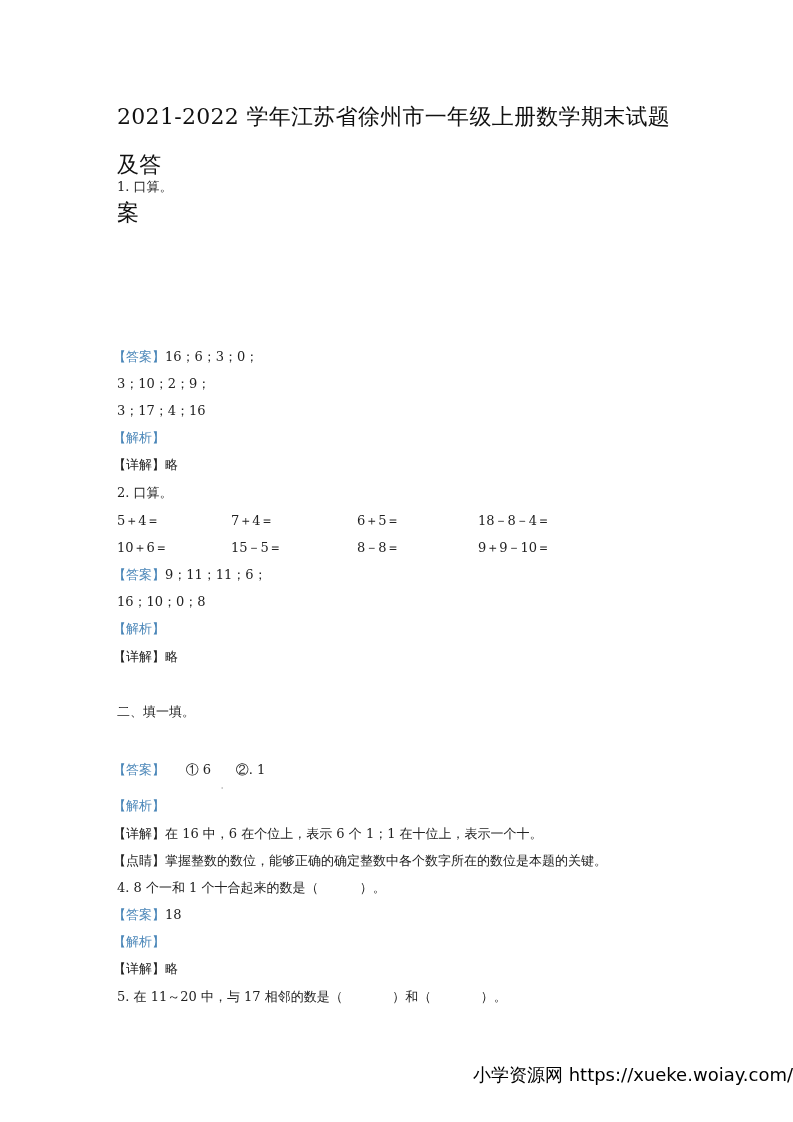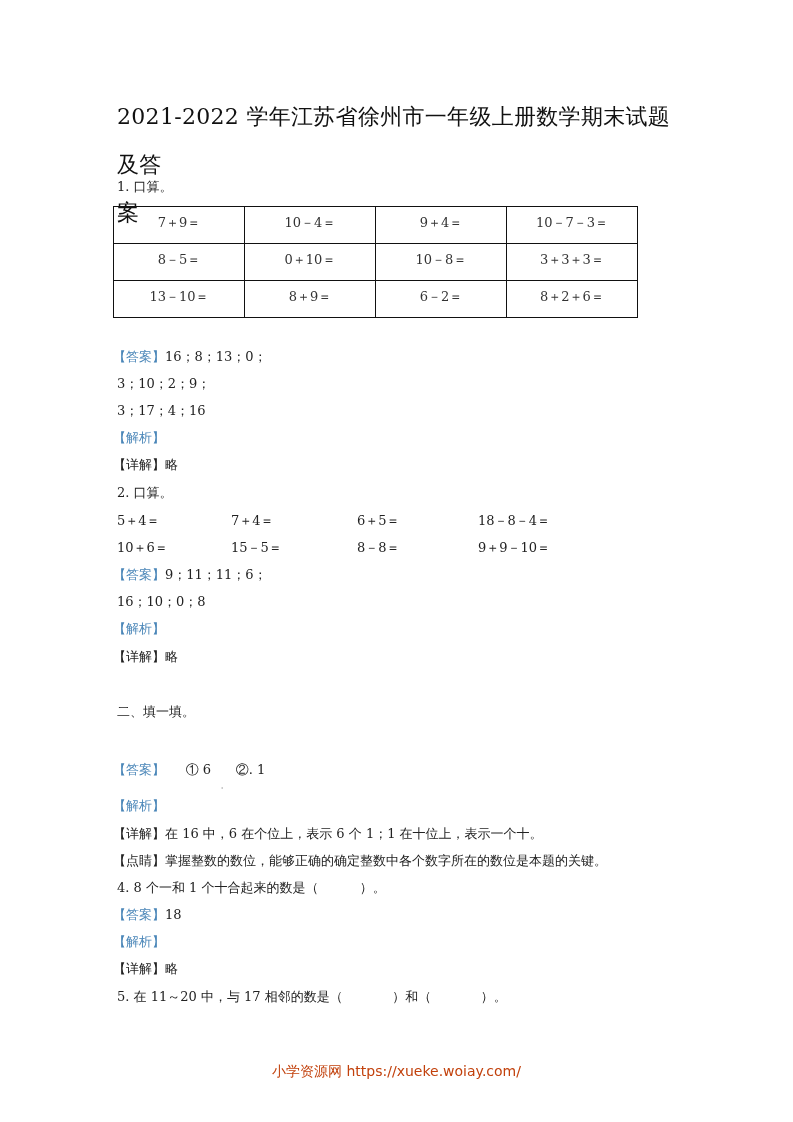--- a/index.html
+++ b/index.html
@@ -9,60 +9,38 @@
   .title { position: absolute; left: 117px; top: 93px; width: 570px;
            font-size: 22px; line-height: 48px; color: #111; letter-spacing: 0.3px; }
   .line { position: absolute; left: 117px; font-size: 13px; line-height: 18px; white-space: pre; color: #222; }
   .tag-blue { color: #4a86b8; }
   .tag-black { color: #222; font-family: Liberation Mono, monospace; }
   table.calc { position: absolute; left: 113px; top: 206px; border-collapse: collapse; }
   table.calc td { width: 131px; height: 37px; border: 1.5px solid #111; text-align: center;
                   vertical-align: top; padding-top: 7px; box-sizing: border-box; font-size: 13px; color: #333; }
   .row4 { position: absolute; left: 117px; font-size: 13px; line-height: 18px; color: #222; }
   .row4 span { position: absolute; white-space: pre; }
-  .footer { position: absolute; left: 0; width: 793px; top: 1063px; text-align: center;
-            font-family: "DejaVu Sans", "Liberation Sans", sans-serif; font-size: 14px; color: #c2410c; }
+  .footer { position: absolute; left: 0; width: 793px; top: 1063px; text-align: right;
+            font-family: "DejaVu Sans", "Liberation Sans", sans-serif; font-size: 18px; color: #000000; }
   .tick { position: absolute; left: 221px; top: 785px; font-size: 8px; color: #888; }
 </style>
 </head>
 <body>
 
 <div class="page">
 
   <div class="title">
     <div>2021-2022 学年江苏省徐州市一年级上册数学期末试题及答</div>
     <div>案</div>
   </div>
 
   <div class="line" style="top:178px">1. 口算。</div>
 
-  <table class="calc">
-    <tbody>
-        <tr>
-      <td>7＋9＝</td>
-      <td>10－4＝</td>
-      <td>9＋4＝</td>
-      <td>10－7－3＝</td>
-    </tr>
-    <tr>
-      <td>8－5＝</td>
-      <td>0＋10＝</td>
-      <td>10－8＝</td>
-      <td>3＋3＋3＝</td>
-    </tr>
-    <tr>
-      <td>13－10＝</td>
-      <td>8＋9＝</td>
-      <td>6－2＝</td>
-      <td>8＋2＋6＝</td>
-    </tr>
-  </tbody>
-    </table>
 
-  <div class="line" style="top:348px;left:113px"><span class="tag-blue">【答案】</span><span>16；8；13；0；</span></div>
+  <div class="line" style="top:348px;left:113px"><span class="tag-blue">【答案】</span><span>16；6；3；0；</span></div>
   <div class="line" style="top:375px">3；10；2；9；</div>
   <div class="line" style="top:402px">3；17；4；16</div>
   <div class="line" style="top:429px;left:113px"><span class="tag-blue">【解析】</span></div>
   <div class="line" style="top:456px;left:113px"><span class="tag-black">【详解】</span><span>略</span></div>
 
   <div class="line" style="top:484px">2. 口算。</div>
 
   <div class="row4" style="top:512px">
     <span style="left:0">5＋4＝</span>
     <span style="left:114px">7＋4＝</span>

